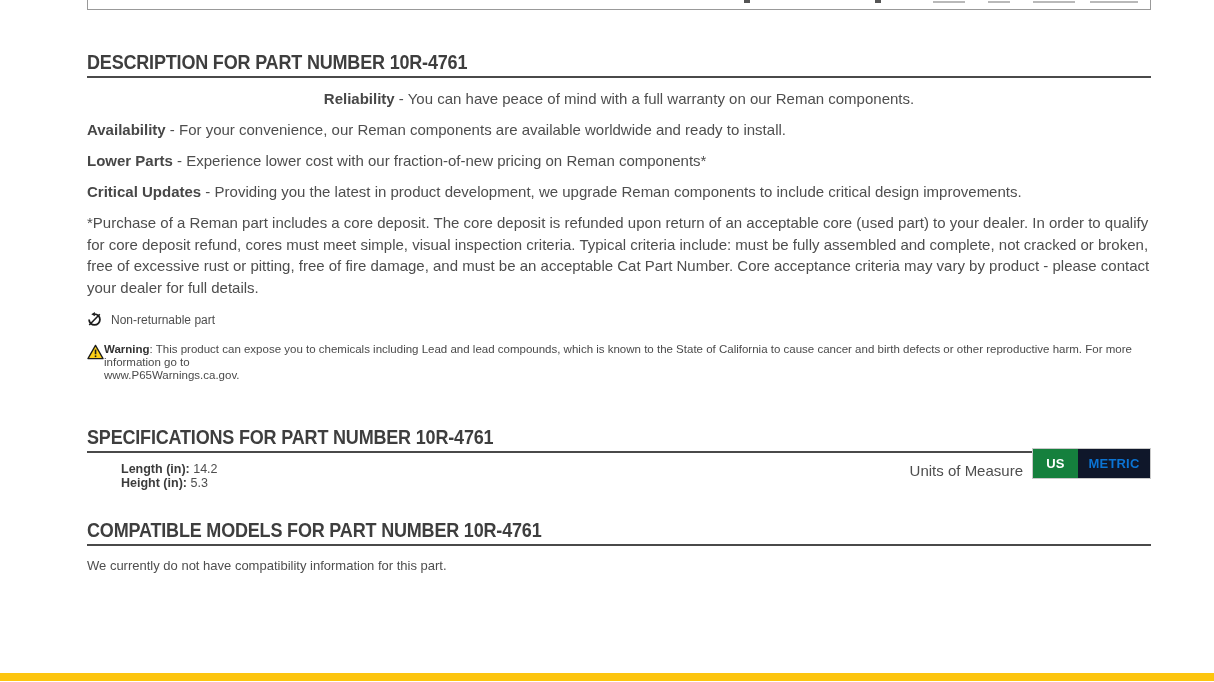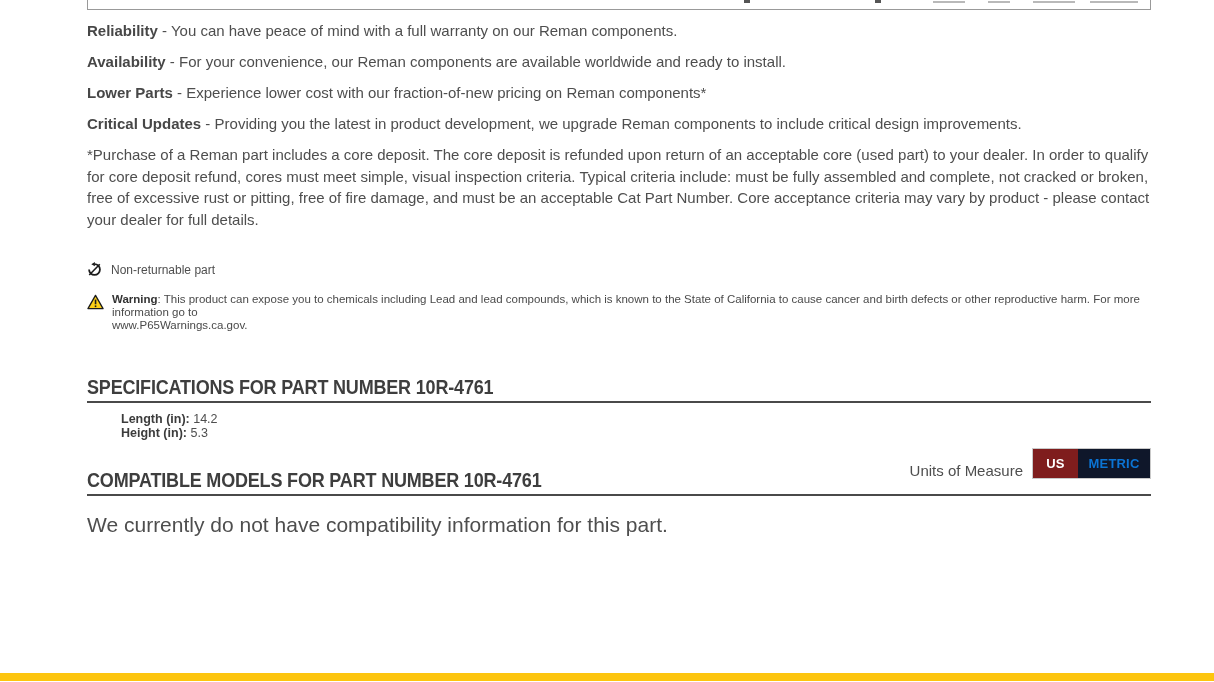--- a/index.html
+++ b/index.html
@@ -39,32 +39,32 @@
     transform-origin: left center;
     letter-spacing: -0.2px;
     white-space: nowrap;
   }
   #desc-title { margin-top: 39px; }
 
   p.feature, p.disclaimer {
     font-size: 15px; color: #4e4e4e; line-height: 21px;
     margin-top: 10px;
   }
-  p.feature:first-of-type { margin-top: 10px; }
+  p.feature:first-of-type { margin-top: 10px; text-align: center; }
   p.feature b, p.disclaimer b { color: #474747; }
   p.disclaimer { line-height: 21.5px; }
 
   .nonreturn-row {
-    margin-top: 32px;
+    margin-top: 14px;
     display: flex; align-items: center; gap: 9px;
     font-size: 12px; color: #4e4e4e;
   }
   .warning-row {
     margin-top: 16px;
-    display: flex; align-items: flex-start; gap: 8px;
+    display: flex; align-items: flex-start; 
     font-size: 11.5px; color: #4a4a4a; line-height: 13px;
   }
   .warning-row .wicon { flex: 0 0 auto; margin-top: 1px; }
   .warning-row b { color: #333; }
 
   
   .units-row {
     position: absolute; left: 87px; top: 448px;
     width: 1064px; height: 31px;
     display: flex; justify-content: flex-end; align-items: flex-end;
@@ -82,21 +82,21 @@
   }
   .units-btn.us { width: 45px; background: #3b3b3b; color: #ffffff; }
   .units-btn.metric { width: 72px; background: #0f172a; color: #0b74d4; }
 
   #spec-title { margin-top: 42px; }
   .spec-list { margin-top: 9px; }
   .spec-line { font-size: 12.5px; line-height: 14px; color: #4e4e4e; padding-left: 34px; }
   .spec-line b { color: #3c3c3c; }
 
   #compat-title { margin-top: 27px; }
-  .compat-msg { font-size: 21px; color: #4e4e4e; line-height: 21px; margin-top: 18px; }
+  .compat-msg { font-size: 13px; color: #4e4e4e; line-height: 21px; margin-top: 9px; }
 
   
   .bottom-bar {
     position: absolute; left: 0; bottom: 1px;
     width: 1214px; height: 8px;
   }
 </style>
 </head>
 <body>
 
@@ -105,20 +105,23 @@
   <div class="frag dark" style="left:787px;"></div>
   <div class="frag" style="left:845px; width:32px;"></div>
   <div class="frag" style="left:900px; width:22px;"></div>
   <div class="frag" style="left:945px; width:42px;"></div>
   <div class="frag" style="left:1002px; width:48px;"></div>
 
 </div>
 
 <div class="content">
 
+  <h2 class="sec-title" id="desc-title">
+    <span class="squeeze">DESCRIPTION FOR PART NUMBER 10R-4761</span>
+  </h2>
 
   <p class="feature"><b>Reliability</b><span> - You can have peace of mind with a full warranty on our Reman components.</span></p>
   <p class="feature"><b>Availability</b><span> - For your convenience, our Reman components are available worldwide and ready to install.</span></p>
   <p class="feature"><b>Lower Parts</b><span> - Experience lower cost with our fraction-of-new pricing on Reman components*</span></p>
   <p class="feature"><b>Critical Updates</b><span> - Providing you the latest in product development, we upgrade Reman components to include critical design improvements.</span></p>
 
   <p class="disclaimer">*Purchase of a Reman part includes a core deposit. The core deposit is refunded upon return of an acceptable core (used part) to your dealer. In order to qualify for core deposit refund, cores must meet simple, visual inspection criteria. Typical criteria include: must be fully assembled and complete, not cracked or broken, free of excessive rust or pitting, free of fire damage, and must be an acceptable Cat Part Number. Core acceptance criteria may vary by product - please contact your dealer for full details.</p>
 
   <div class="nonreturn-row">
     <svg width="15" height="15" viewBox="0 0 16 16">
@@ -154,18 +157,18 @@
     <span class="squeeze">COMPATIBLE MODELS FOR PART NUMBER 10R-4761</span>
   </h2>
 
   <p class="compat-msg">We currently do not have compatibility information for this part.</p>
 
 </div>
 
 <div class="units-row">
   <span class="units-label">Units of Measure</span>
   <div class="units-toggle">
-    <div class="units-btn us" style="background: #7f1d1d;">US</div>
+    <div class="units-btn us" style="background: #15803d;">US</div>
     <div class="units-btn metric" style="color: rgb(11, 116, 212);">METRIC</div>
   </div>
 </div>
 
 <div class="bottom-bar" style="background: rgb(253, 197, 14);"></div>
 
 </body></html>

